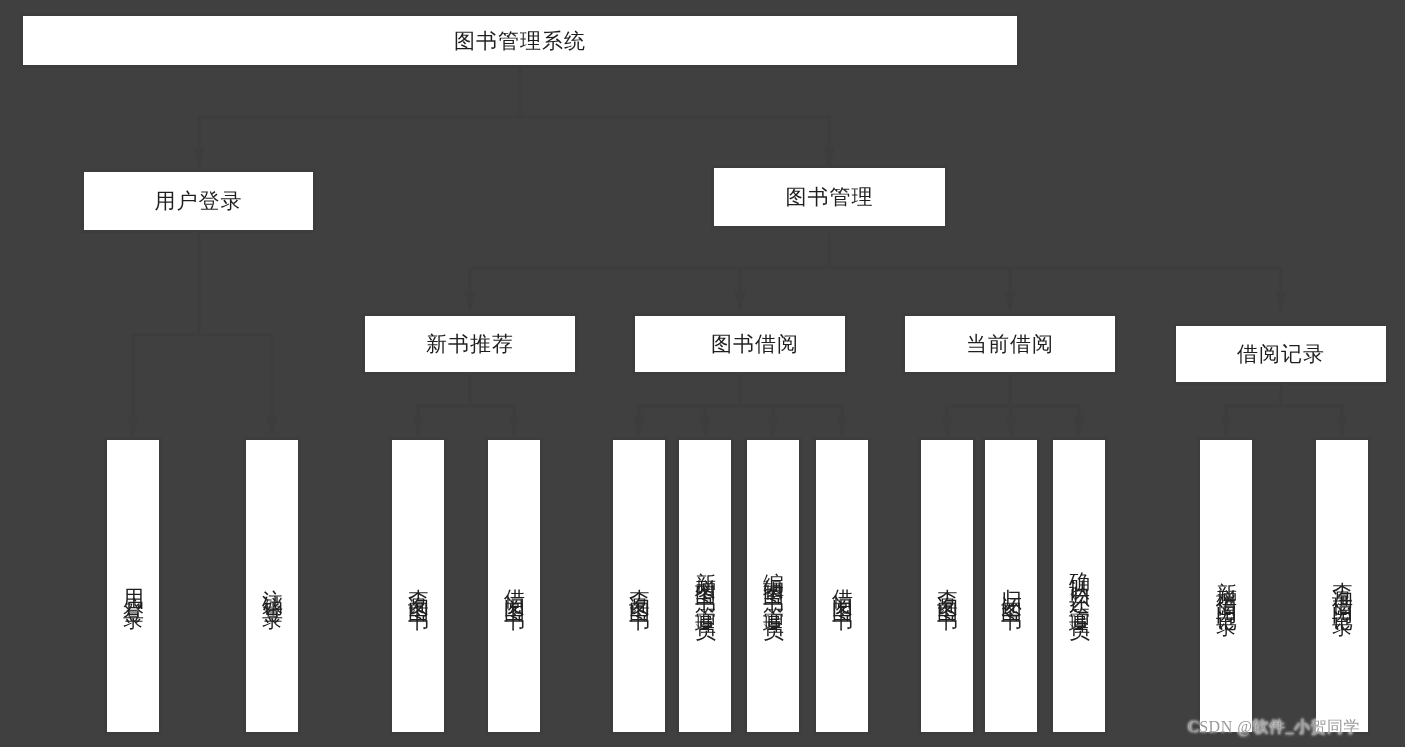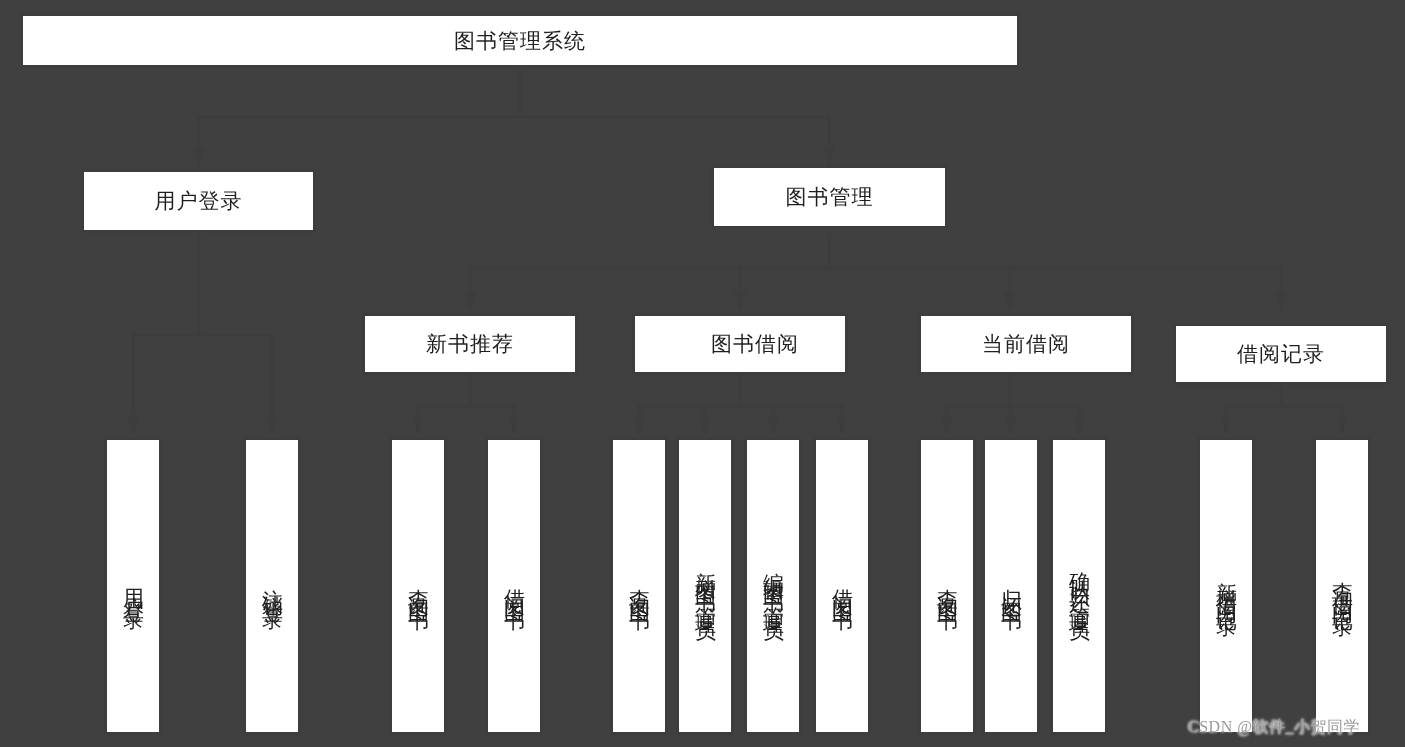--- a/index.html
+++ b/index.html
@@ -35,21 +35,21 @@
     letter-spacing: 1px;
   }
   
   #n-root   { left: 20px;   top: 13px;  width: 1000px; height: 55px; }
   
   #n-l2-0   { left: 81px;   top: 169px; width: 235px;  height: 64px; }
   #n-l2-1   { left: 711px;  top: 165px; width: 237px;  height: 64px; }
   
   #n-l3-0   { left: 362px;  top: 313px; width: 216px;  height: 62px; }
   #n-l3-1   { left: 632px;  top: 313px; width: 216px;  height: 62px; padding-left: 30px; }
-  #n-l3-2   { left: 902px;  top: 313px; width: 216px;  height: 62px; margin-left: 16px; }
+  #n-l3-2   { left: 902px;  top: 313px; width: 216px;  height: 62px; }
   #n-l3-3   { left: 1173px; top: 323px; width: 216px;  height: 62px; }
   
   .leaf { top: 437px; width: 58px; height: 298px; }
   #lf-0  { left: 104px; }
   #lf-1  { left: 243px; }
   #lf-2  { left: 389px; }
   #lf-3  { left: 485px; }
   #lf-4  { left: 610px; }
   #lf-5  { left: 676px; }
   #lf-6  { left: 744px; }

